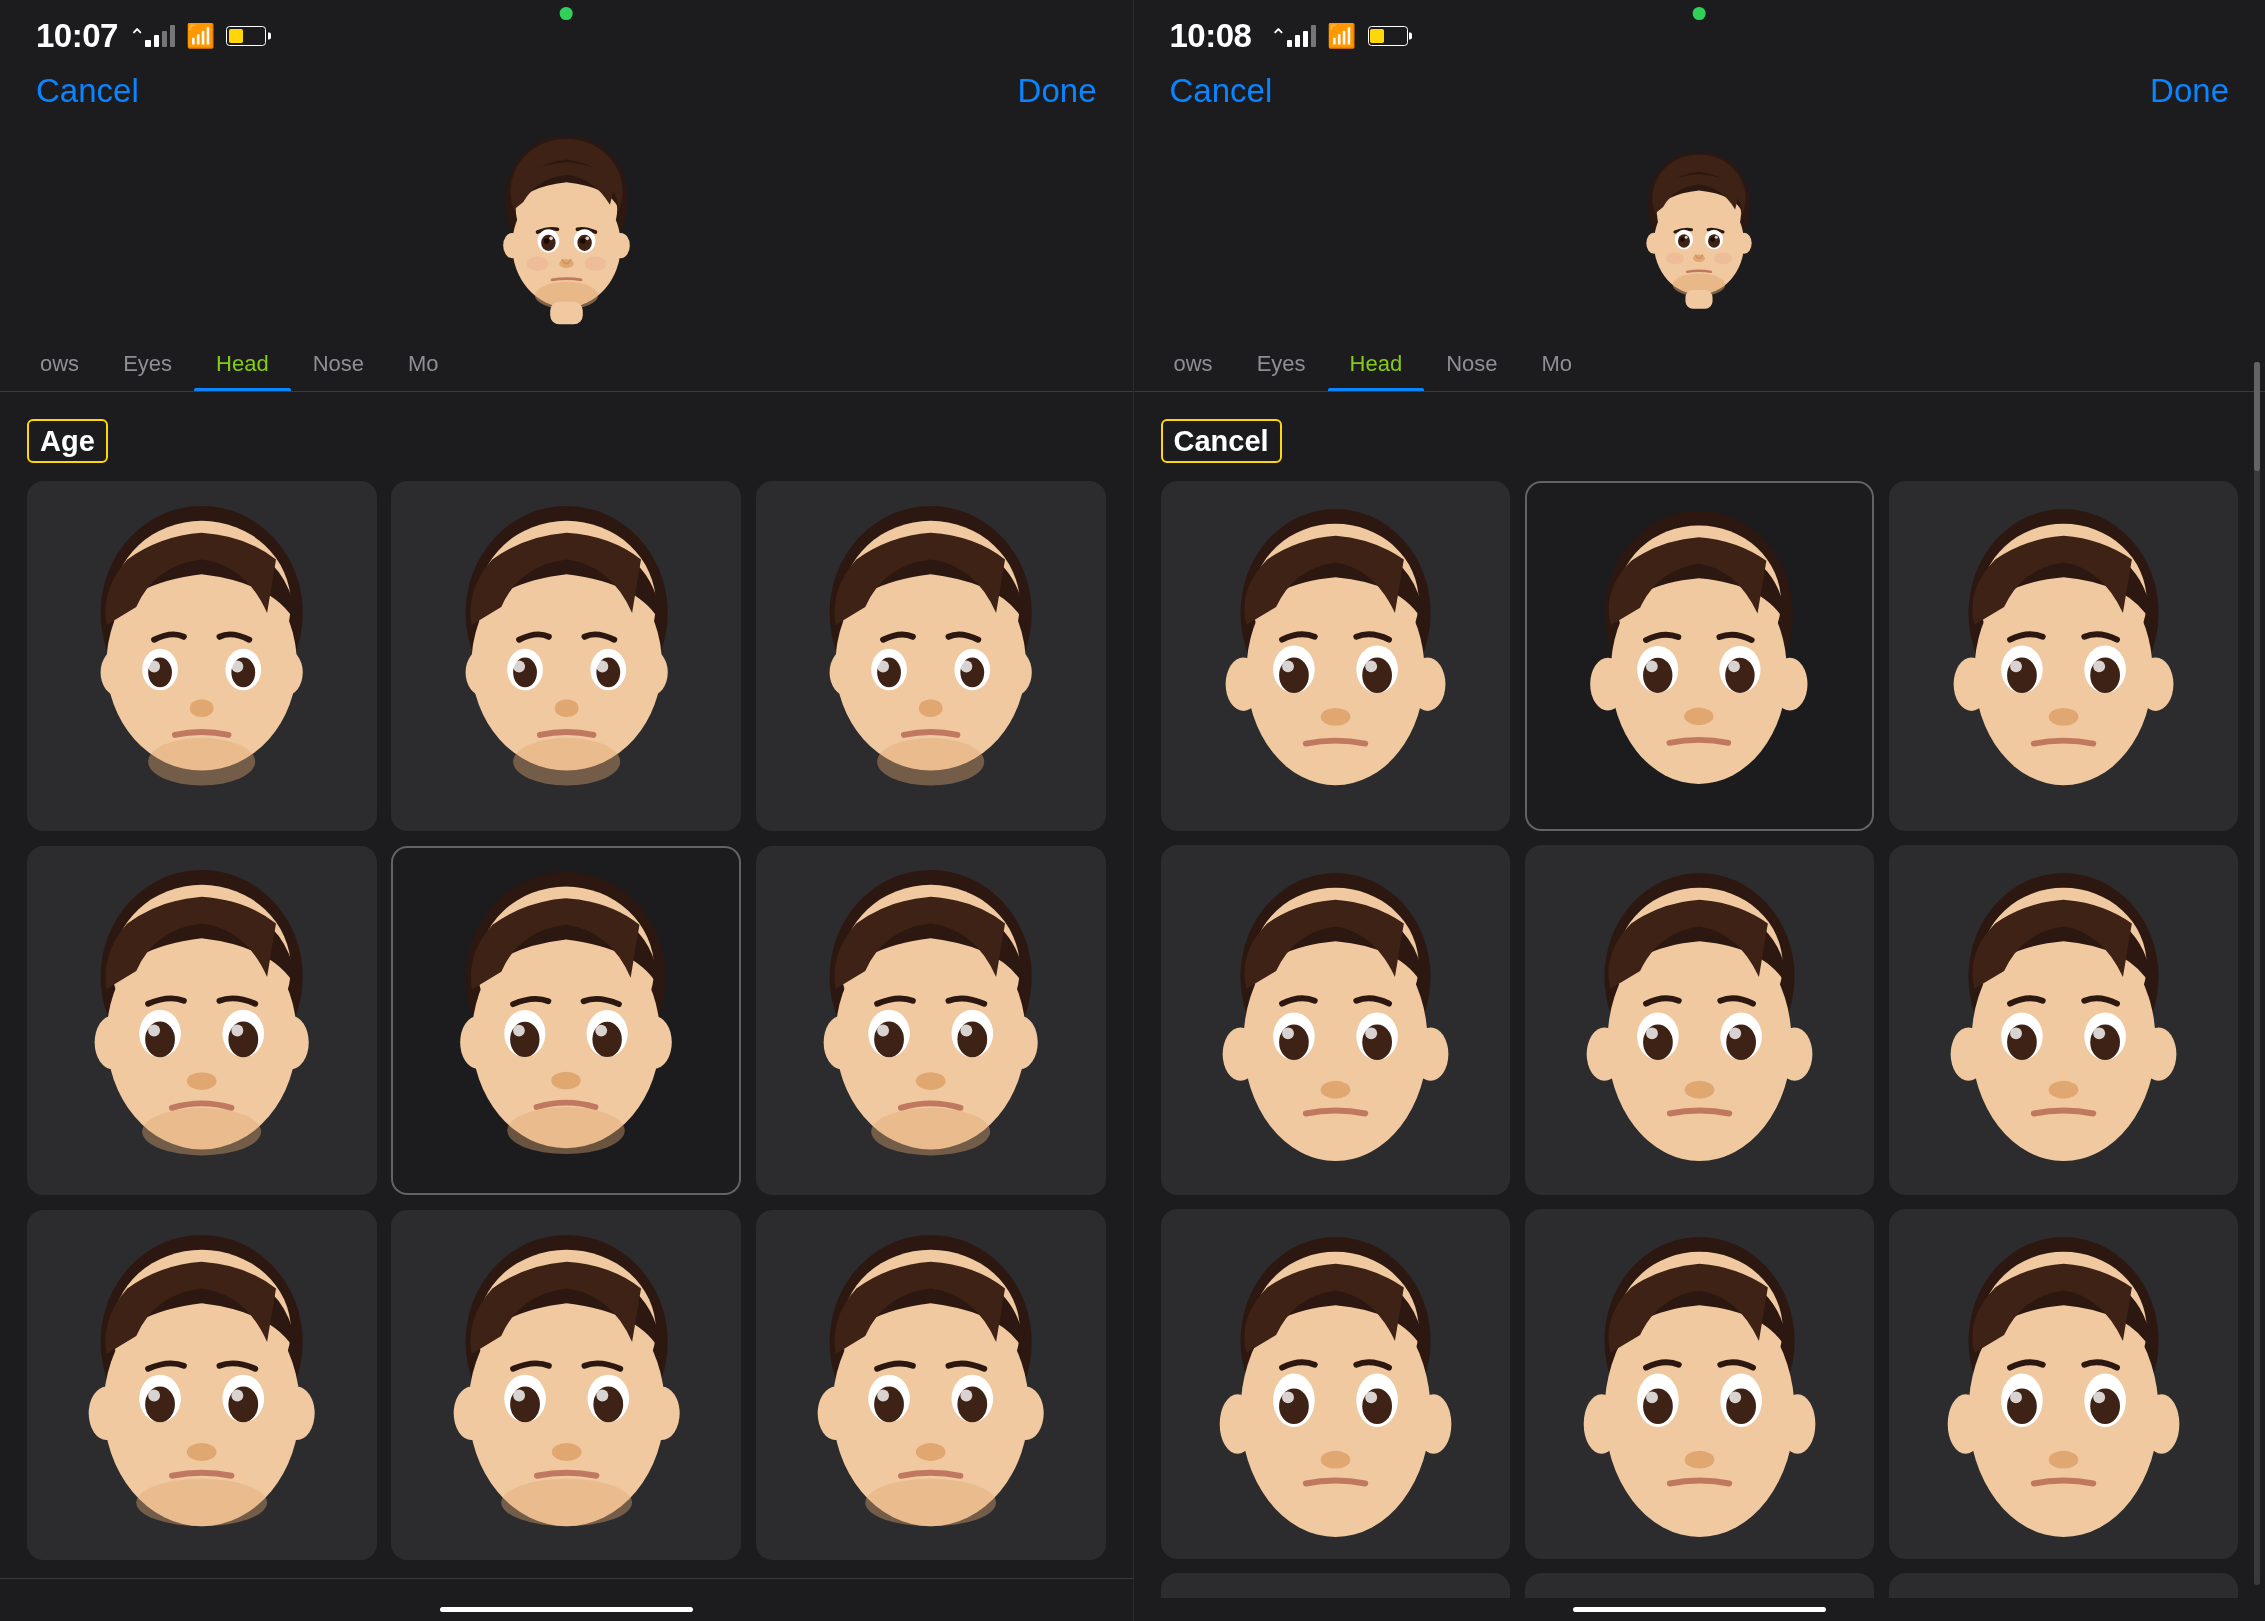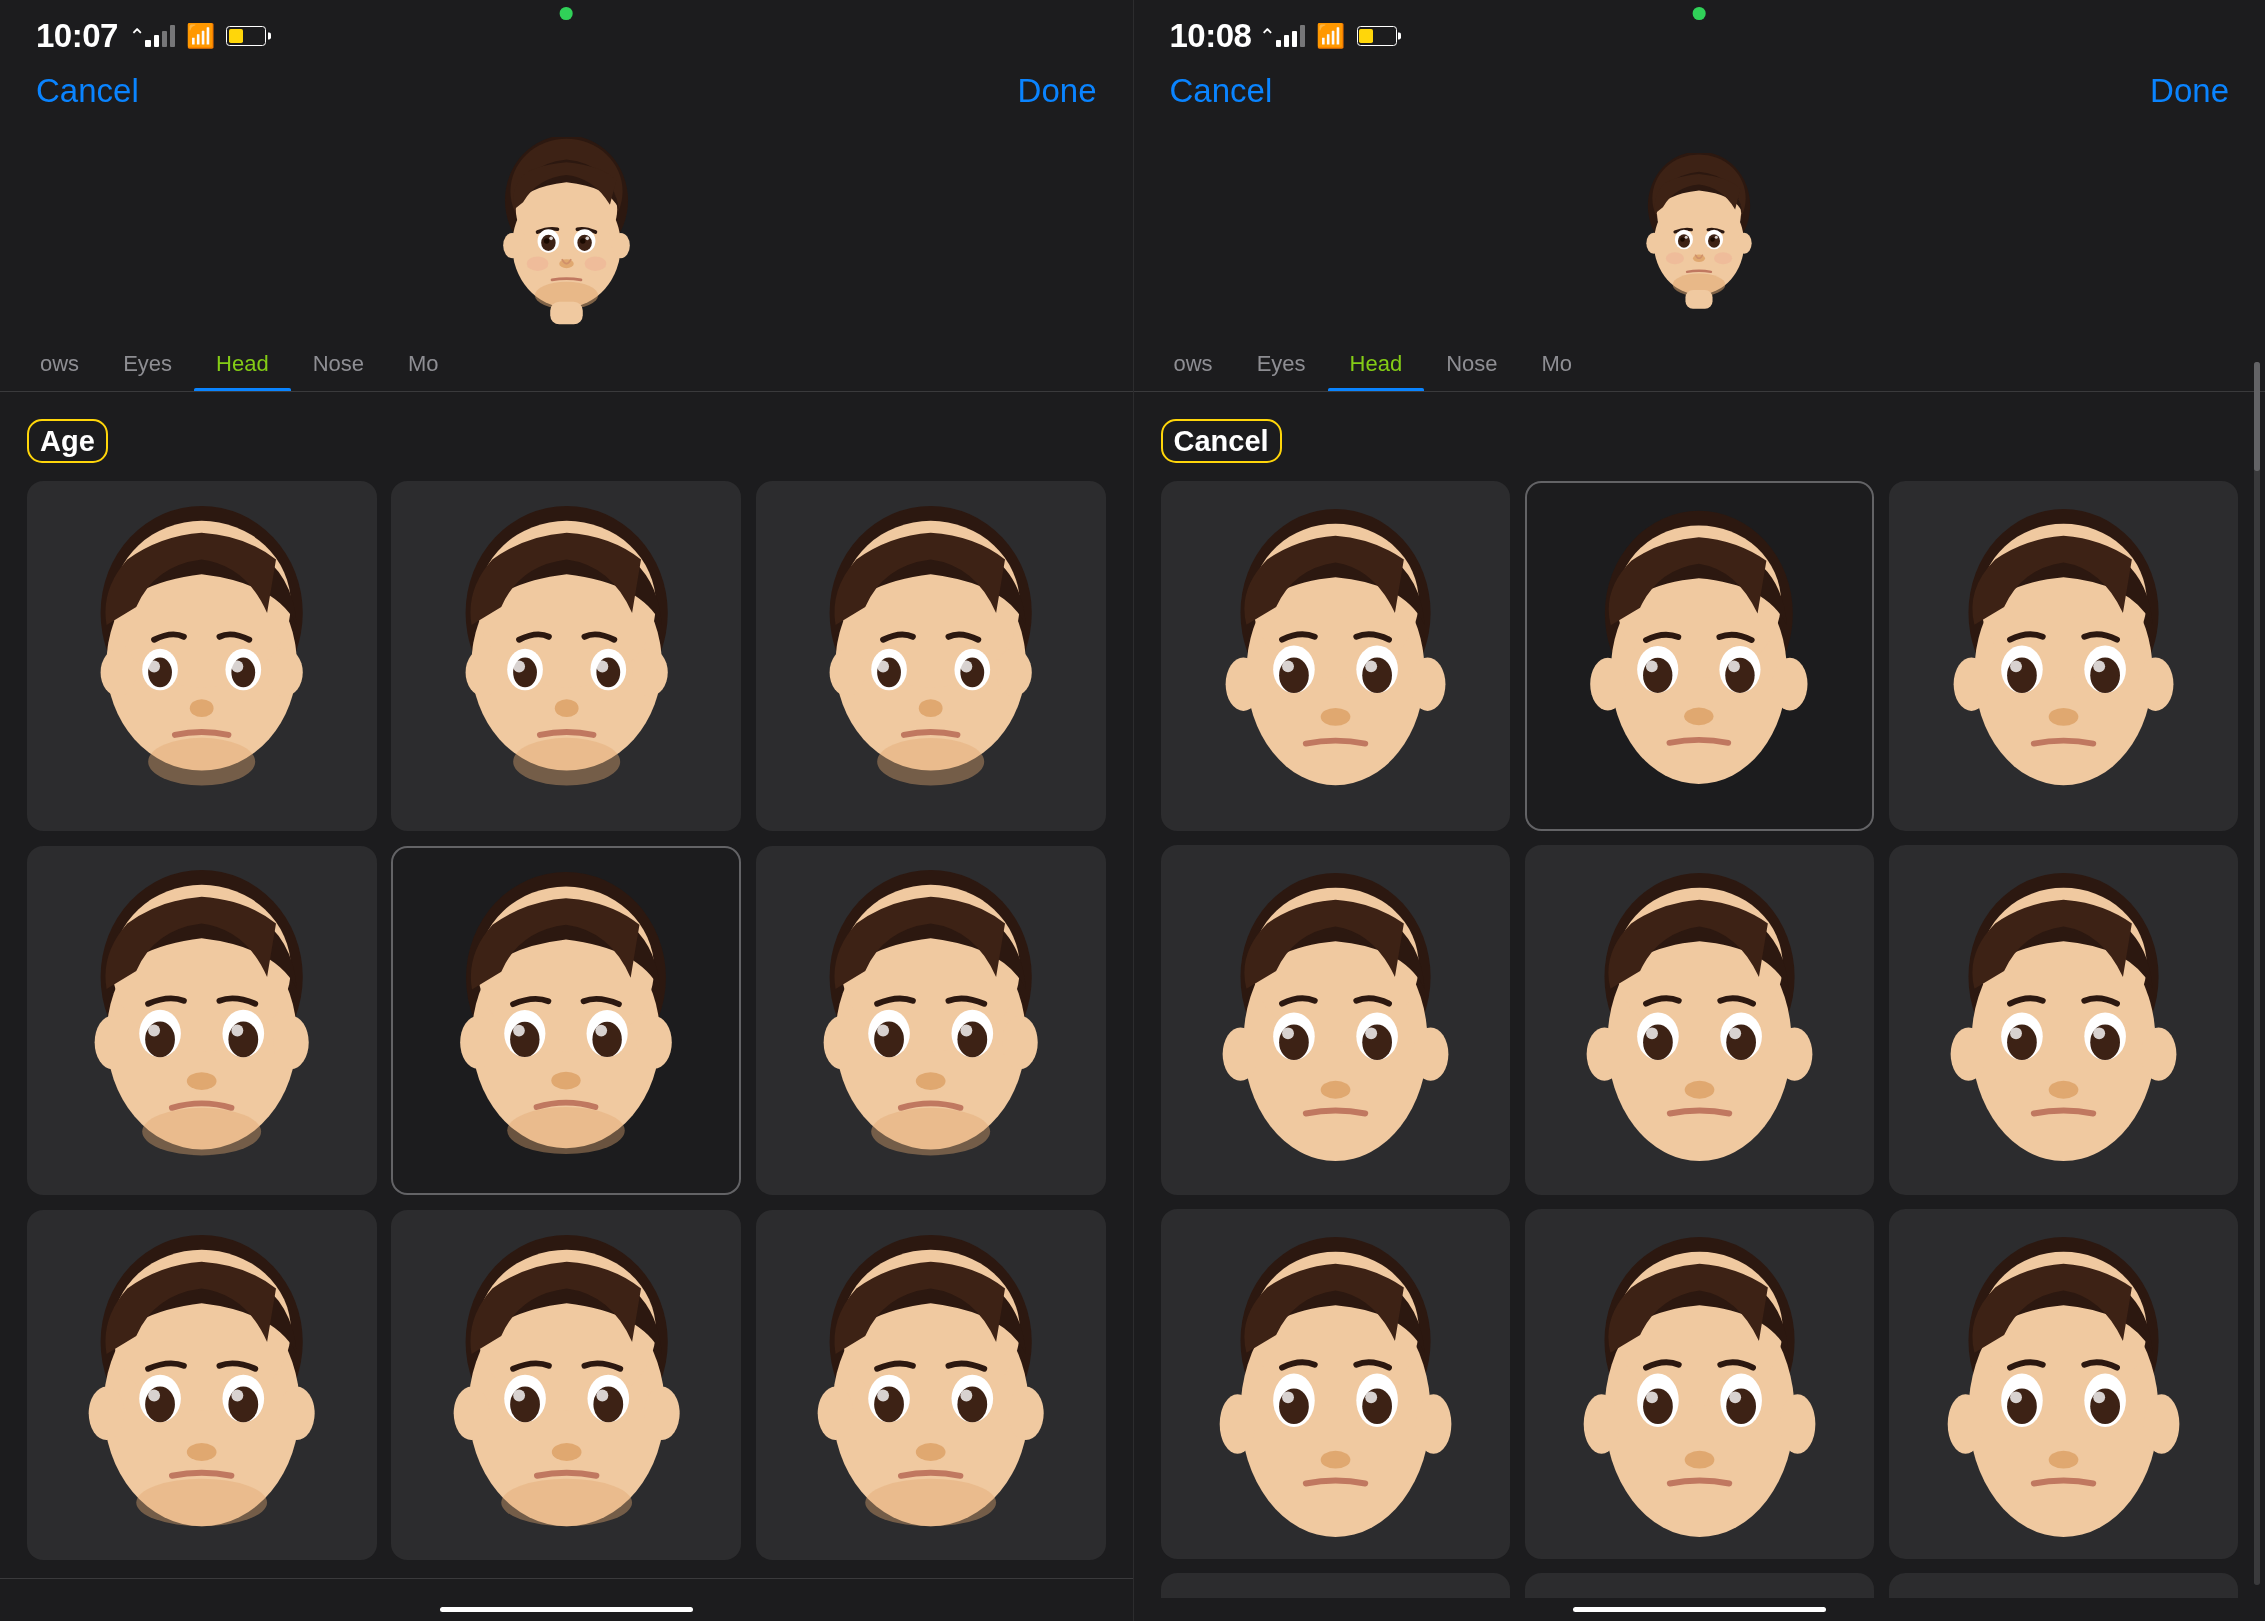--- a/index.html
+++ b/index.html
@@ -169,21 +169,21 @@
       font-weight: 600;
       color: #ffffff;
       margin-bottom: 18px;
       position: relative;
     }
     .section-label.highlighted {
       display: inline-block;
       background: transparent;
       border: 2.7px solid #ffd60a;
       padding: 3.6px 11px;
-      border-radius: 15px;
+      border-radius: 6px;
     }
 
     
     .face-grid {
       display: grid;
       grid-template-columns: repeat(3, 1fr);
       gap: 14.5px;
       padding: 0;
     }
     .face-cell {
@@ -574,21 +574,21 @@
     </div>
   </div>
 
   <div class="bottom-line"></div>
 </div>
 
 <div class="phone-panel" style="position:relative;">
   <div class="green-dot"></div>
 
   <div class="status-bar">
-    <div style="display:flex;align-items:center;gap:4px">
+    <div style="display:flex;align-items:center;gap:15px">
       <span class="status-time">10:08</span>
       <span style="color:#fff;font-size:20px;margin-left:3.6px">⌃</span>
     </div>
     <div class="status-icons">
       <div class="signal-bars">
         <div class="signal-bar" style="height:7.2px"></div>
         <div class="signal-bar" style="height:11.8px"></div>
         <div class="signal-bar" style="height:16.3px"></div>
         <div class="signal-bar" style="height:22px;opacity:0.4"></div>
       </div>

